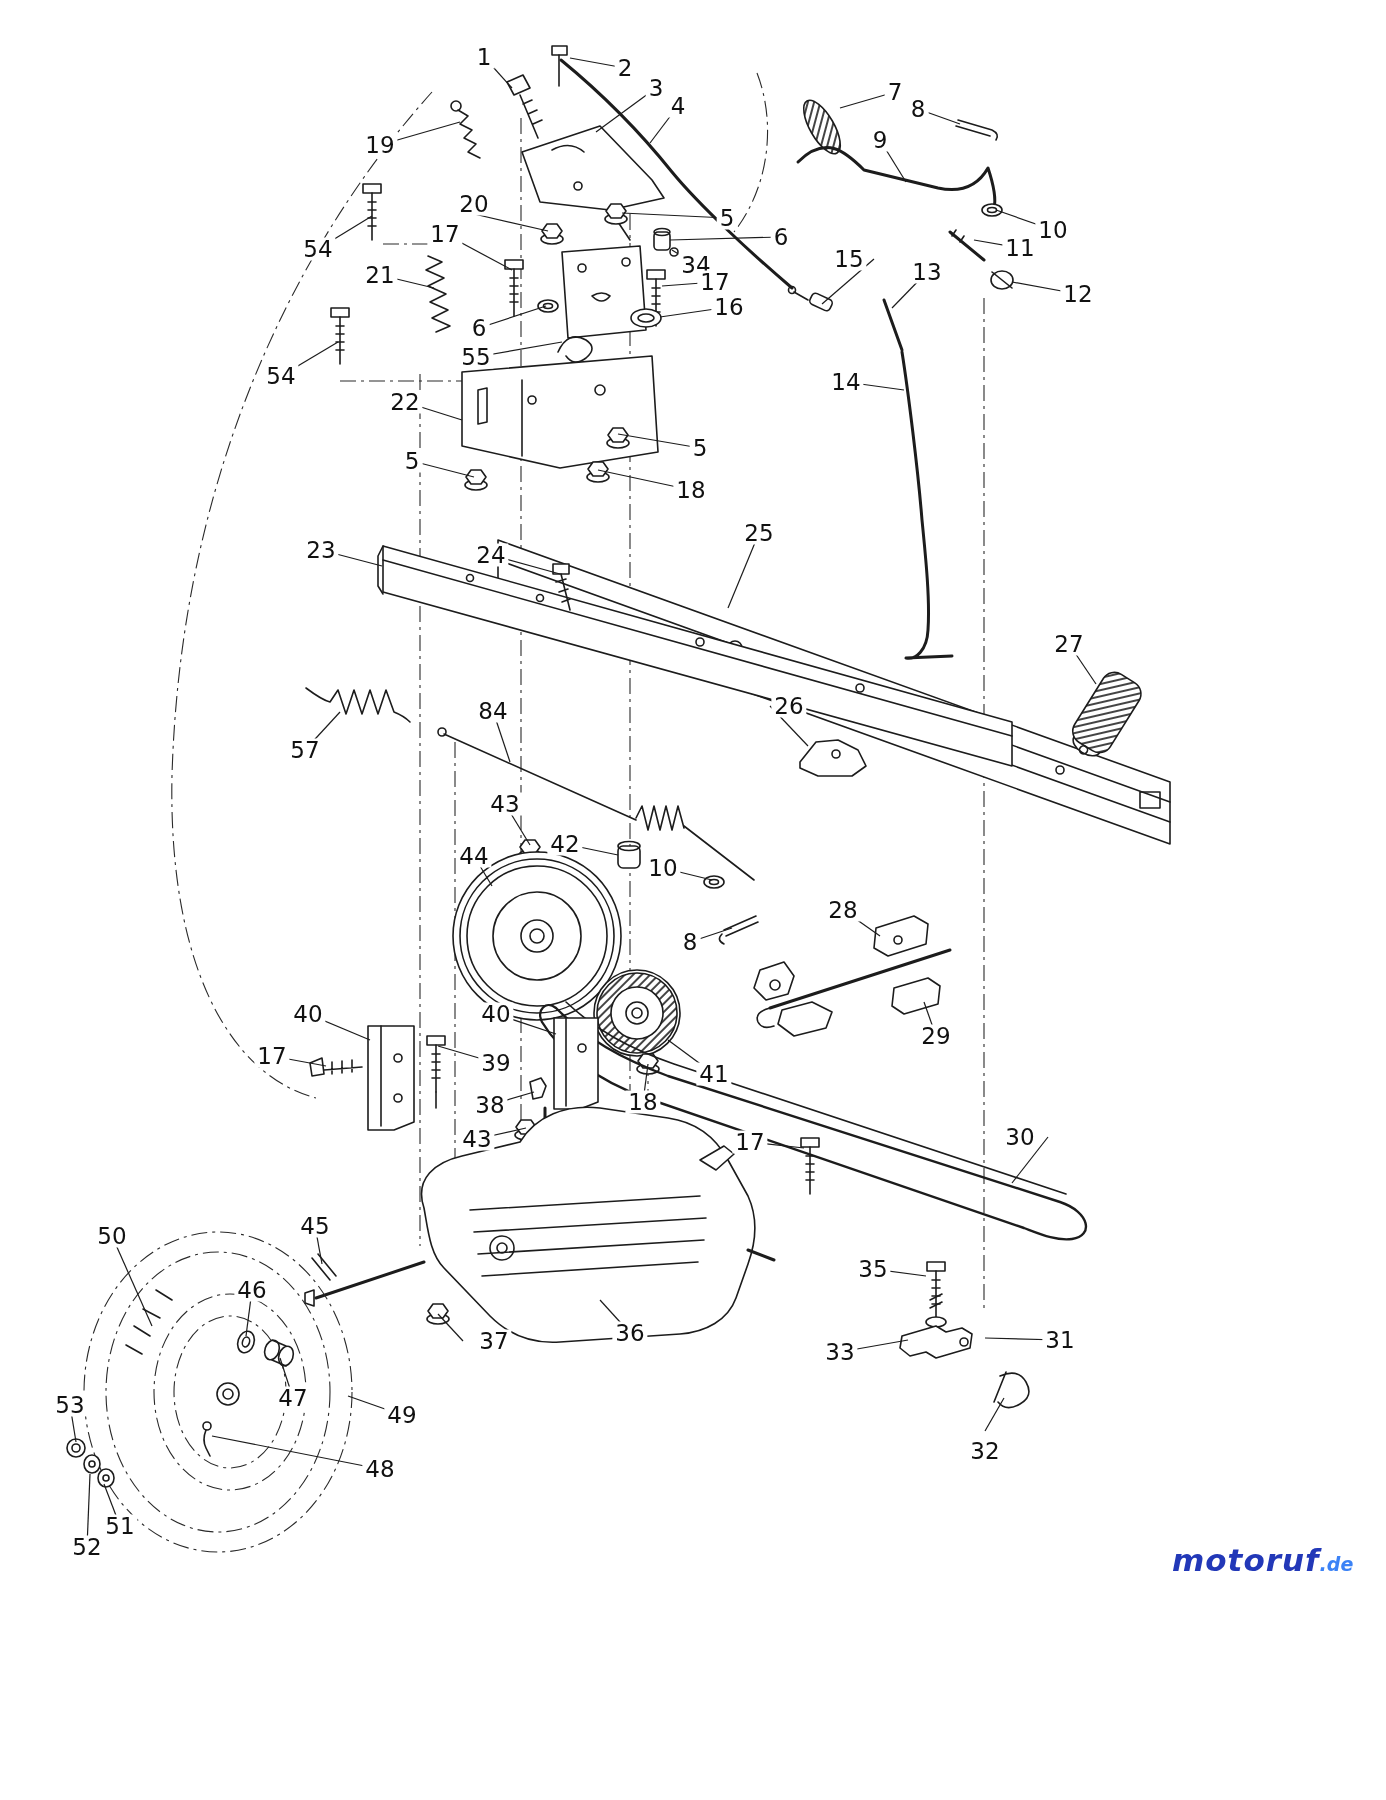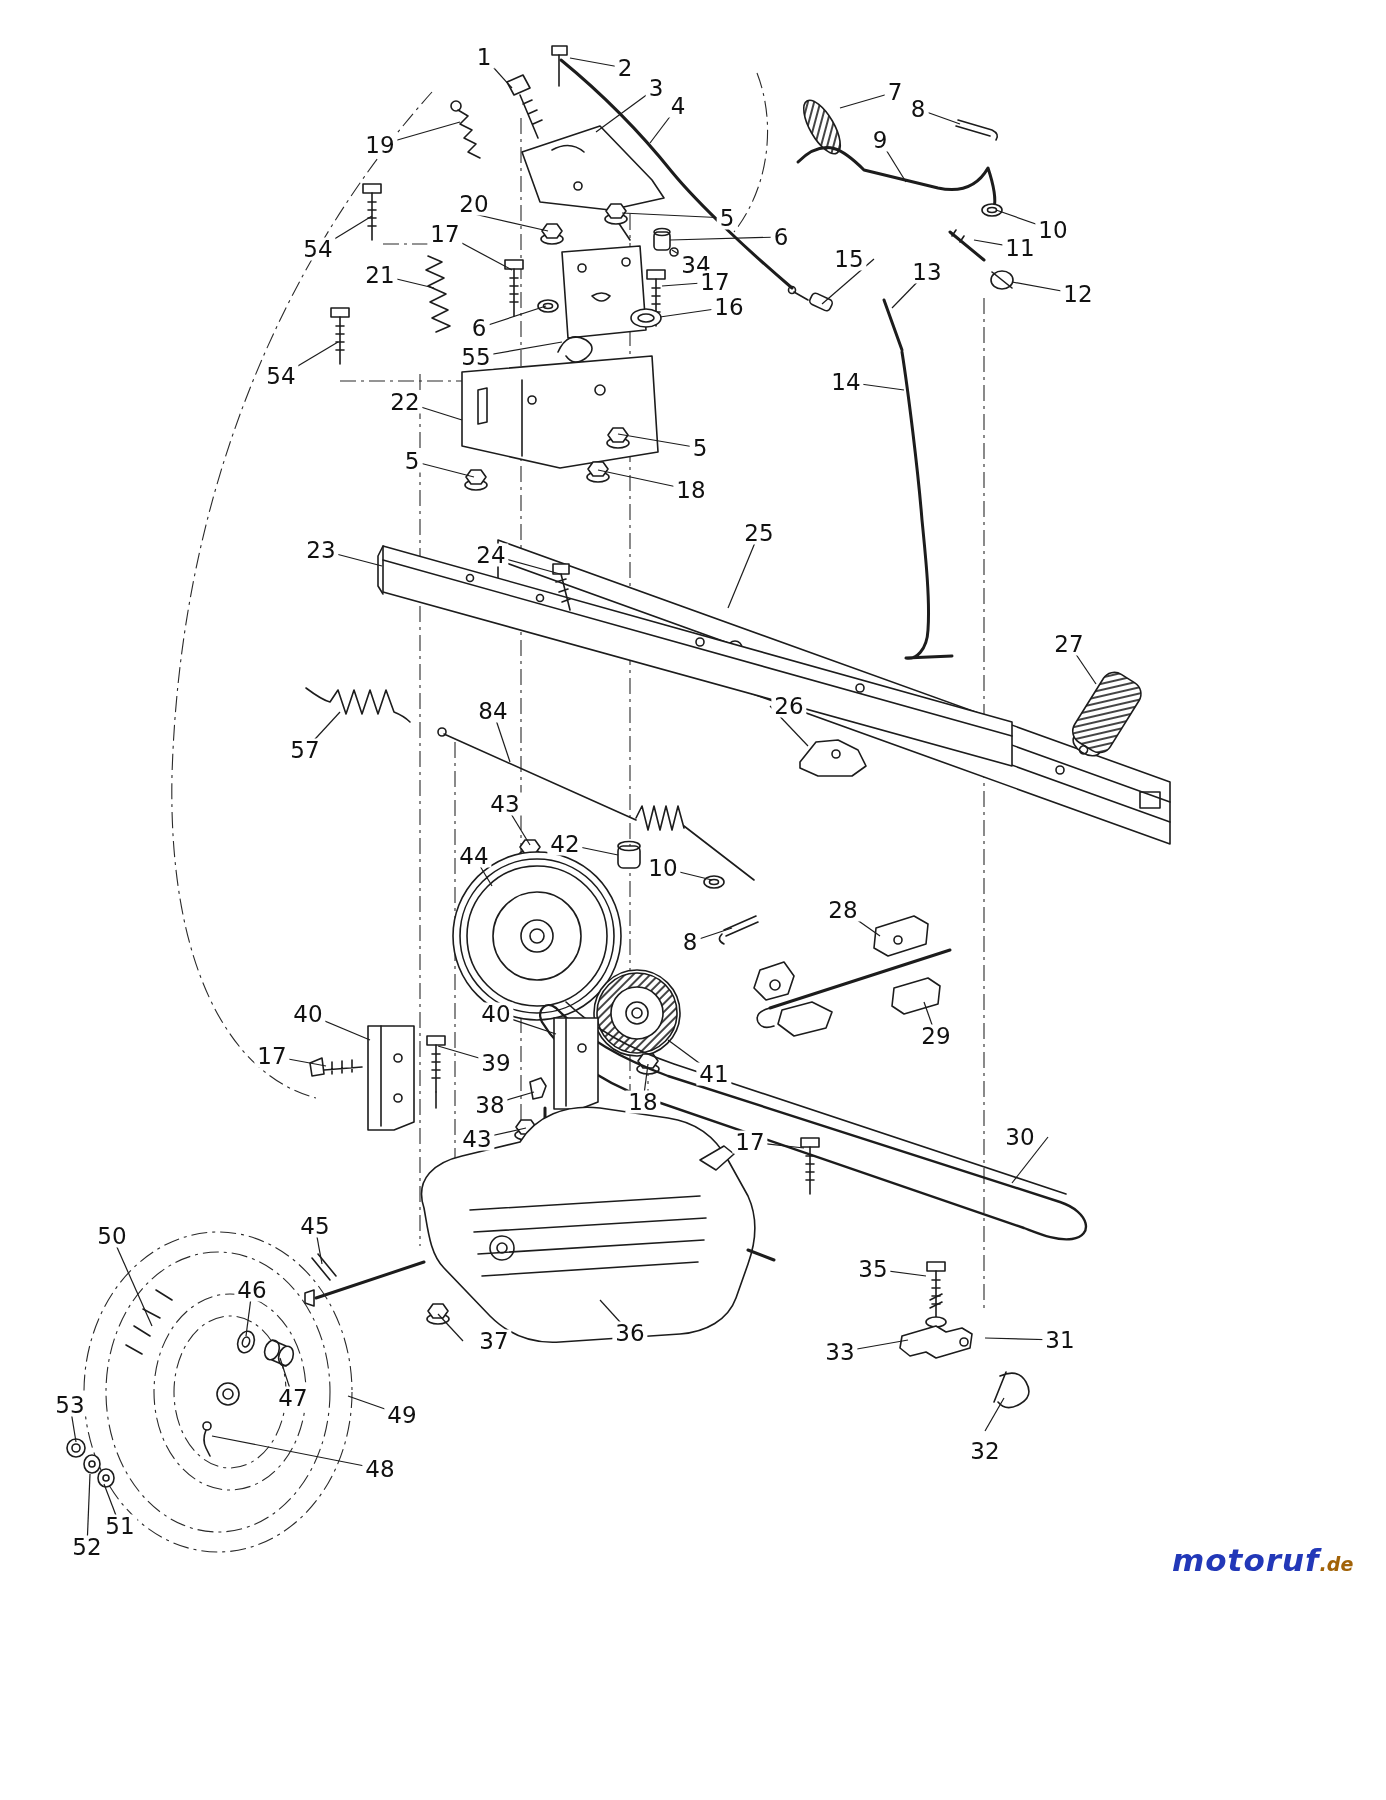--- a/index.html
+++ b/index.html
@@ -469,16 +469,16 @@
       <div class="callout" style="left: 840px; top: 1352px;">33</div>
       <div class="callout" style="left: 402px; top: 1415px;">49</div>
       <div class="callout" style="left: 985px; top: 1431px; margin-top: 20px;">32</div>
       <div class="callout" style="left: 70px; top: 1405px;">53</div>
       <div class="callout" style="left: 380px; top: 1469px;">48</div>
       <div class="callout" style="left: 120px; top: 1526px;">51</div>
       <div class="callout" style="left: 87px; top: 1547px;">52</div>
     </div>
 
   <div class="logo">
-    <span class="logo-main" style="color: rgb(34, 56, 184);">motoruf</span><span class="logo-suffix" style="color: #a16207; text-align: right;">.de</span>
+    <span class="logo-main" style="color: rgb(34, 56, 184);">motoruf</span><span class="logo-suffix" style="color: #3b82f6; text-align: right;">.de</span>
   </div>
 
 </div>
 
 </body></html>

